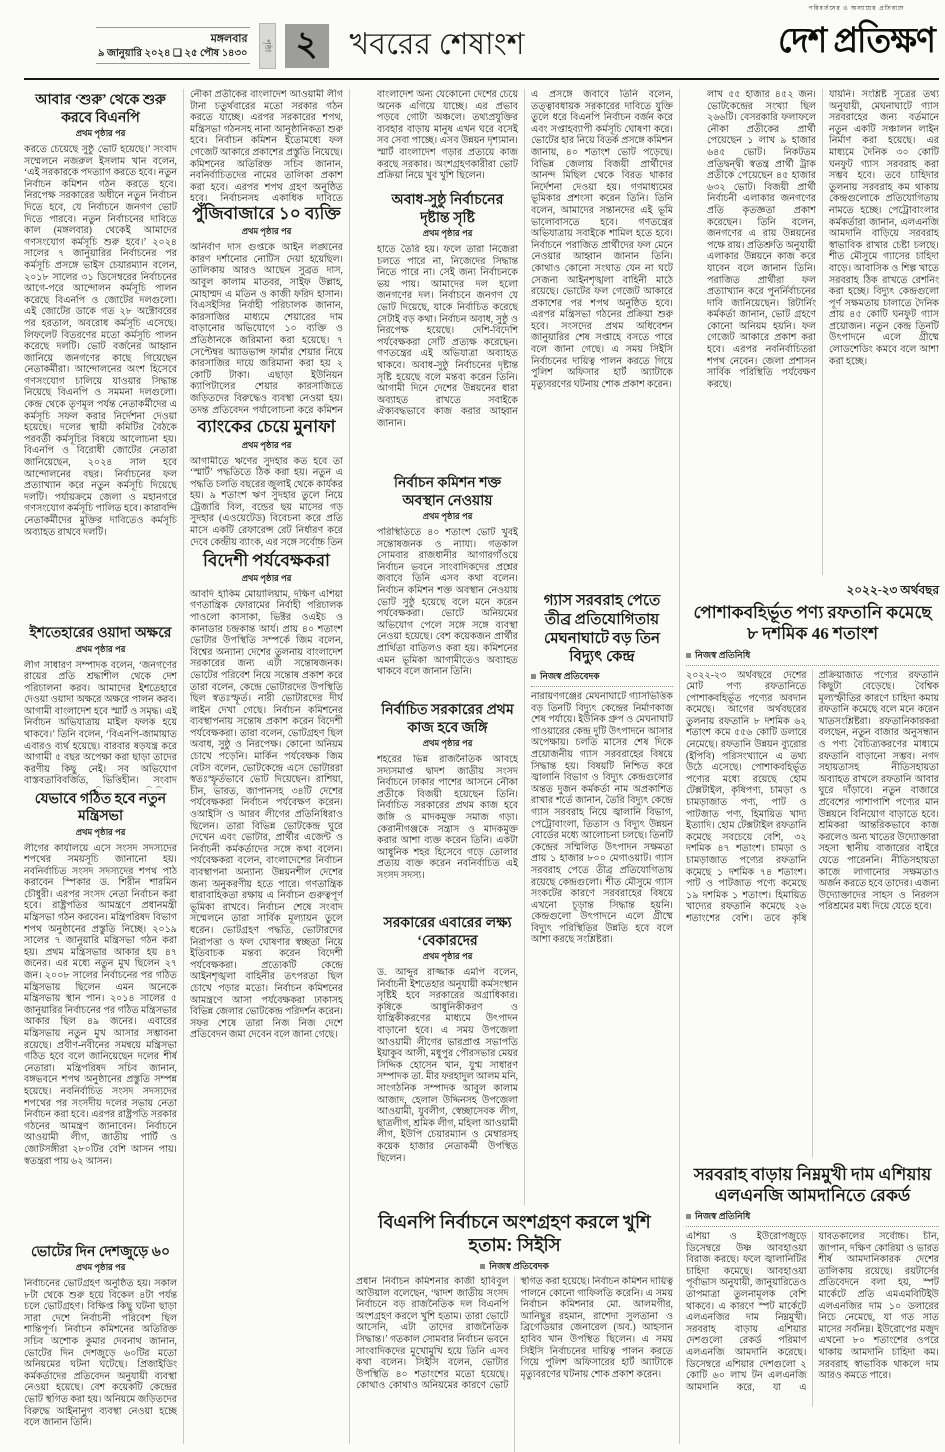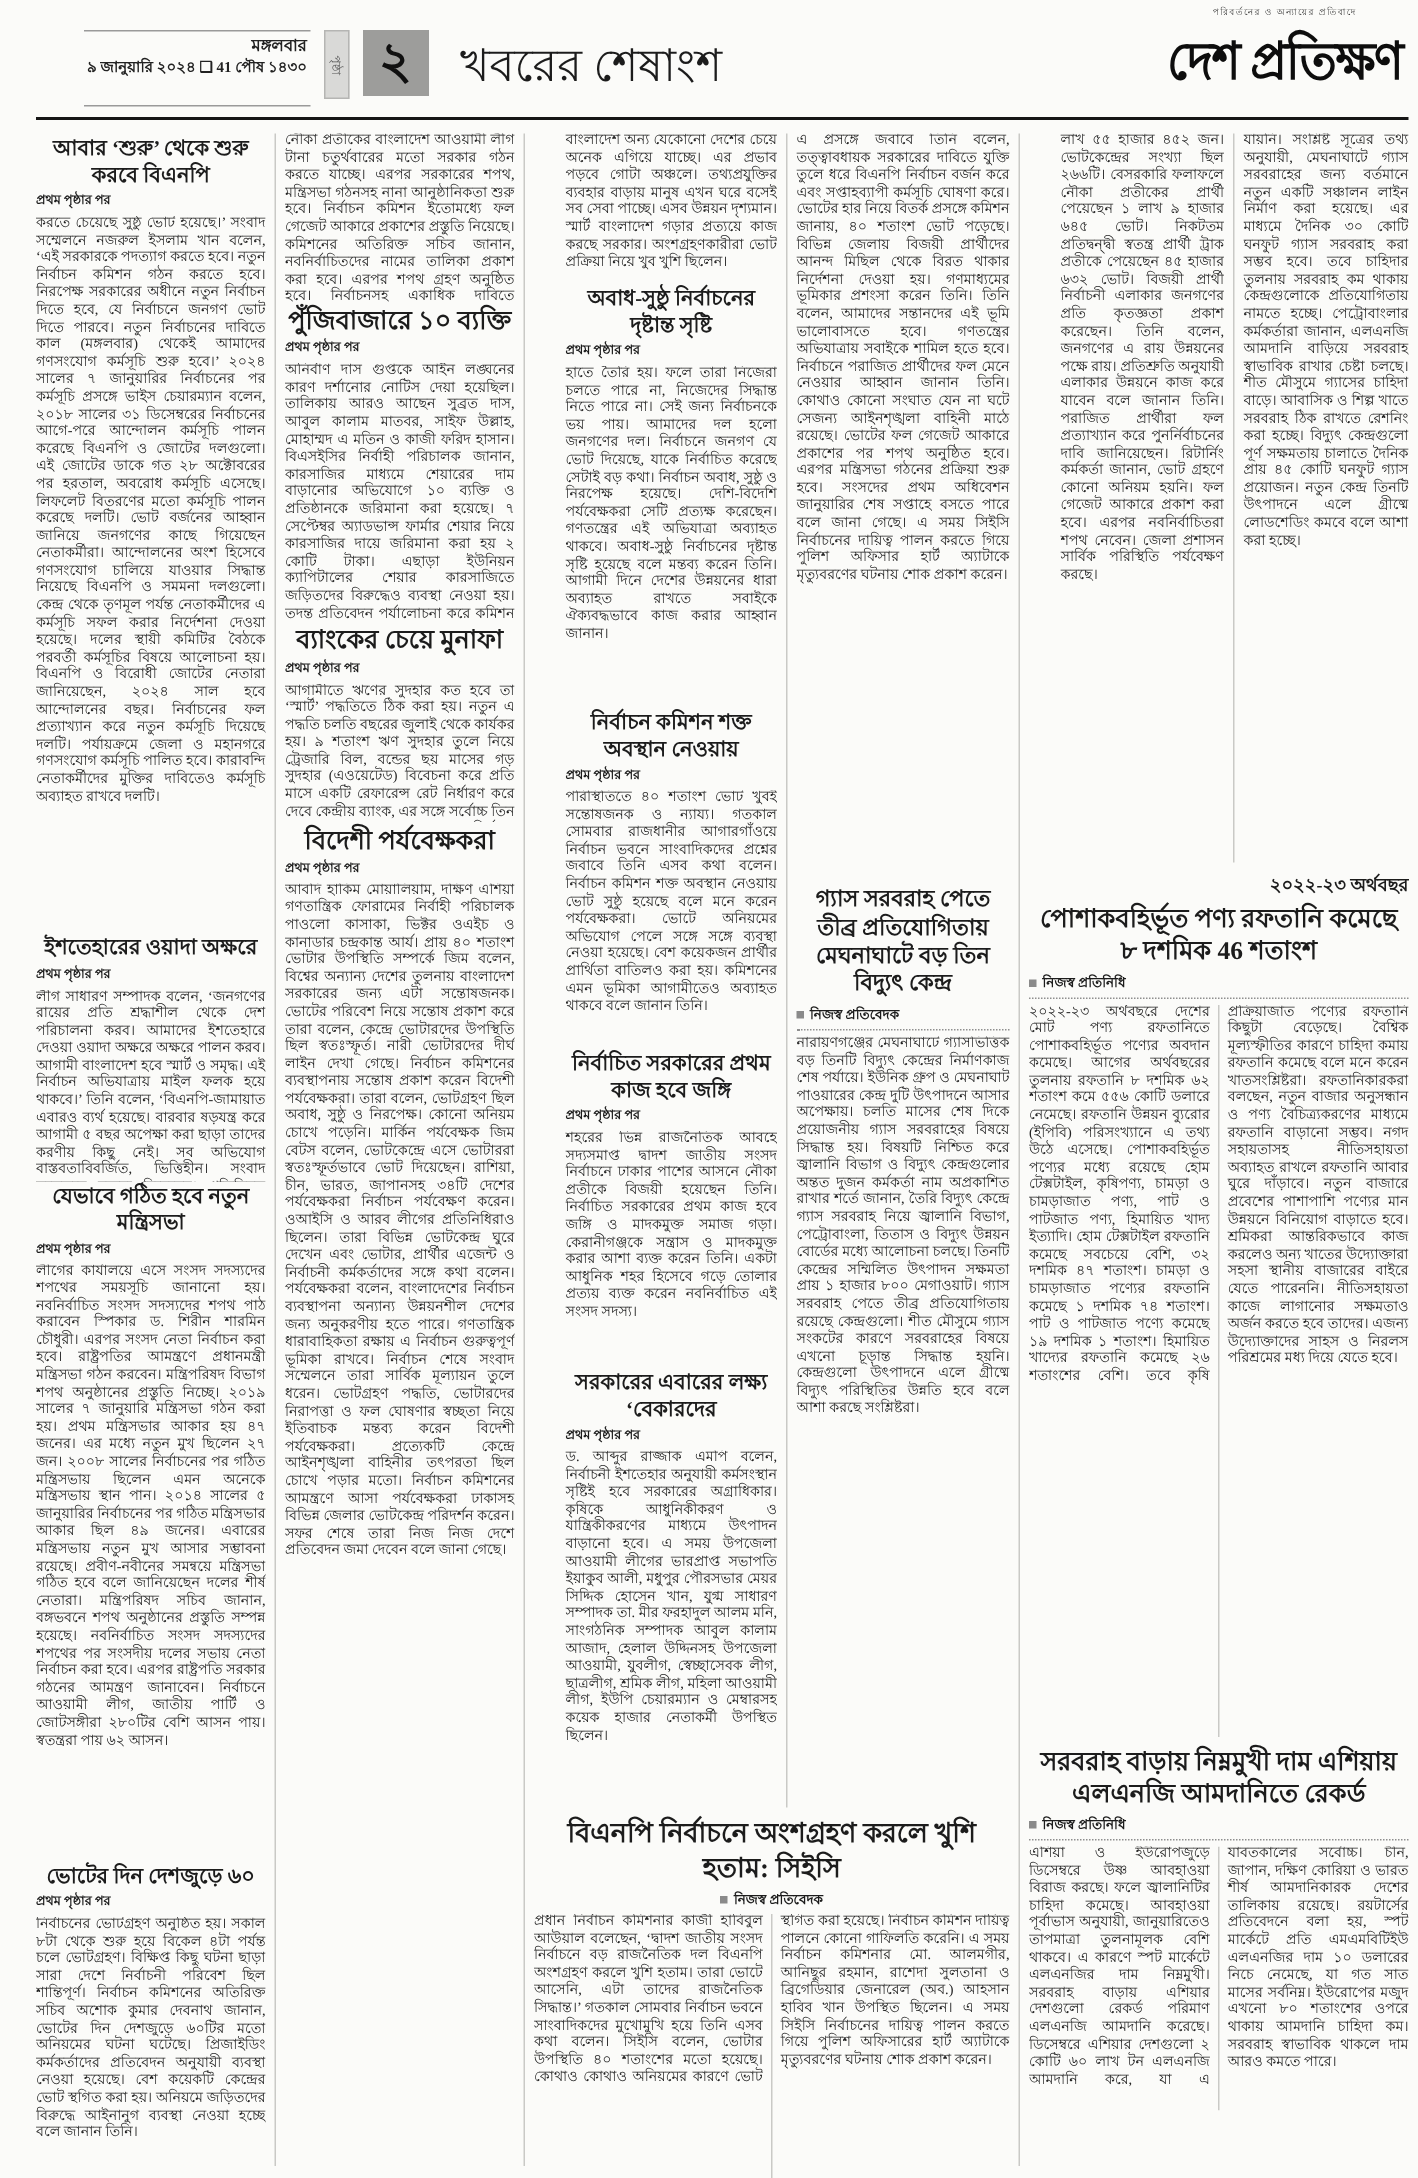--- a/index.html
+++ b/index.html
@@ -5,21 +5,21 @@
   html,body{margin:0;padding:0;}
   body{
     width:945px;height:1452px;overflow:hidden;
     background:#fbfbf9;color:#1c1c1c;
     font-family:"Liberation Serif","DejaVu Serif",serif;
   }
   .page{box-sizing:border-box;width:945px;height:1452px;padding:8px 6px 0 24px;}
   
   .masthead{display:flex;align-items:flex-end;justify-content:space-between;
     border-bottom:2px solid #161616;padding-bottom:7px;height:72px;box-sizing:border-box;margin-bottom:9px;}
-  .mast-left{display:flex;gap:9px;margin-left:32px;}
+  .mast-left{display:flex;align-items:center;gap:9px;margin-left:72px;}
   .date-block{text-align:right;font-size:10px;line-height:1.4;font-weight:bold;color:#222;
     border-top:1px solid #9a9a9a;border-bottom:1px solid #9a9a9a;padding:3px 2px;}
   .date-weekday{font-size:11px;}
   .page-strip{width:15px;height:44px;background:#d9d9d7;border:1px solid #b5b5b3;color:#555;
     font-size:8px;writing-mode:vertical-rl;display:flex;align-items:center;justify-content:center;}
   .page-num{width:44px;height:44px;background:#9d9d9b;color:#101010;font-size:34px;font-weight:bold;
     display:flex;align-items:center;justify-content:center;font-family:"Liberation Serif",serif;}
   .section-title{font-size:30px;font-weight:normal;margin-left:12px;letter-spacing:0;}
   .mast-right{text-align:center;padding-right:4px;}
   .paper-tagline{font-size:6px;color:#3a3a3a;letter-spacing:1px;margin-bottom:1px;}
@@ -32,40 +32,40 @@
   #sc{width:330px;}
   #sd{width:259px;border-right:none;padding-right:0;}
   .sc-top{display:flex;margin-left:21px;}
   .subcol{box-sizing:border-box;width:50%;}
   .subcol.first{border-right:1px solid #c9c9c6;padding-right:6px;}
   .subcol.second{padding-left:6px;}
   
   .chead{font-size:14px;line-height:1.25;font-weight:bold;text-align:center;margin:2px 0 1px 0;}
   .chead-lg{font-size:17px;}
   .chead-md{font-size:15px;}
-  .contd{font-size:8.5px;font-weight:bold;margin-bottom:3px;}
+  .contd{font-size:8.5px;font-weight:bold;text-align:center;margin-bottom:3px;}
   .body{font-size:9.5px;line-height:11.6px;text-align:justify;overflow:hidden;color:#242424;}
   .span-head{font-size:18px;line-height:1.25;font-weight:bold;text-align:center;margin:6px 4px 2px 4px;}
   .kicker{font-size:12px;font-weight:bold;text-align:right;margin-top:6px;}
   .byline{font-size:9px;font-weight:bold;display:flex;align-items:center;gap:4px;margin:3px 0 2px 0;}
   .byline.center{justify-content:center;}
   .byline .bullet{width:5px;height:5px;background:#8a8a8a;display:inline-block;}
   .rule-dot{border-bottom:1px dotted #8f8f8f;margin:2px 0 4px 0;}
   .twocol{column-count:2;column-gap:12px;column-rule:1px solid #c9c9c6;}
 </style>
 </head>
 <body>
 
 <div class="page">
 
   <div class="masthead">
     <div class="mast-left">
       <div class="date-block">
         <div class="date-weekday">মঙ্গলবার</div>
-        <div>৯ জানুয়ারি ২০২৪ ❑ 41 পৌষ ১৪৩০</div>
+        <div>৯ জানুয়ারি ২০২৪ ❑ ২৫ পৌষ ১৪৩০</div>
       </div>
       <div class="page-strip">পৃষ্ঠা</div>
       <div class="page-num">২</div>
       <div class="section-title">খবরের শেষাংশ</div>
     </div>
     <div class="mast-right">
       <div class="paper-tagline">পরিবর্তনের ও অন্যায়ের প্রতিবাদে</div>
       <div class="paper-name">দেশ প্রতিক্ষণ</div>
     </div>
   </div>

